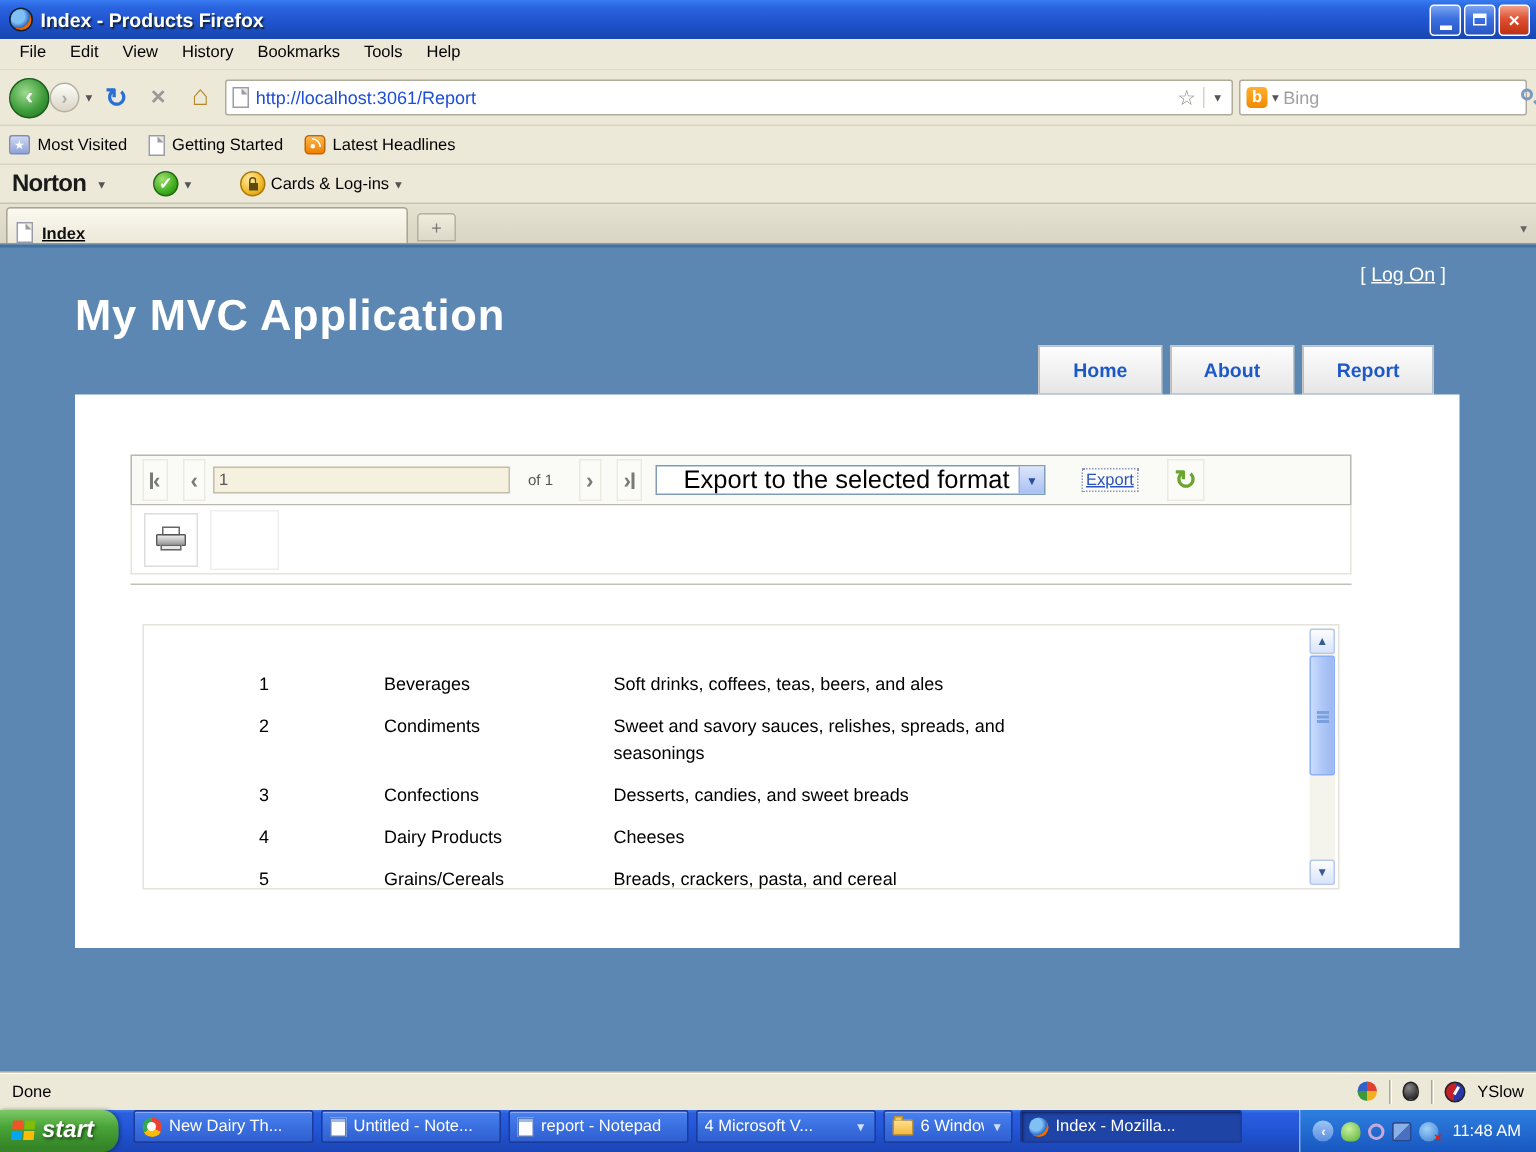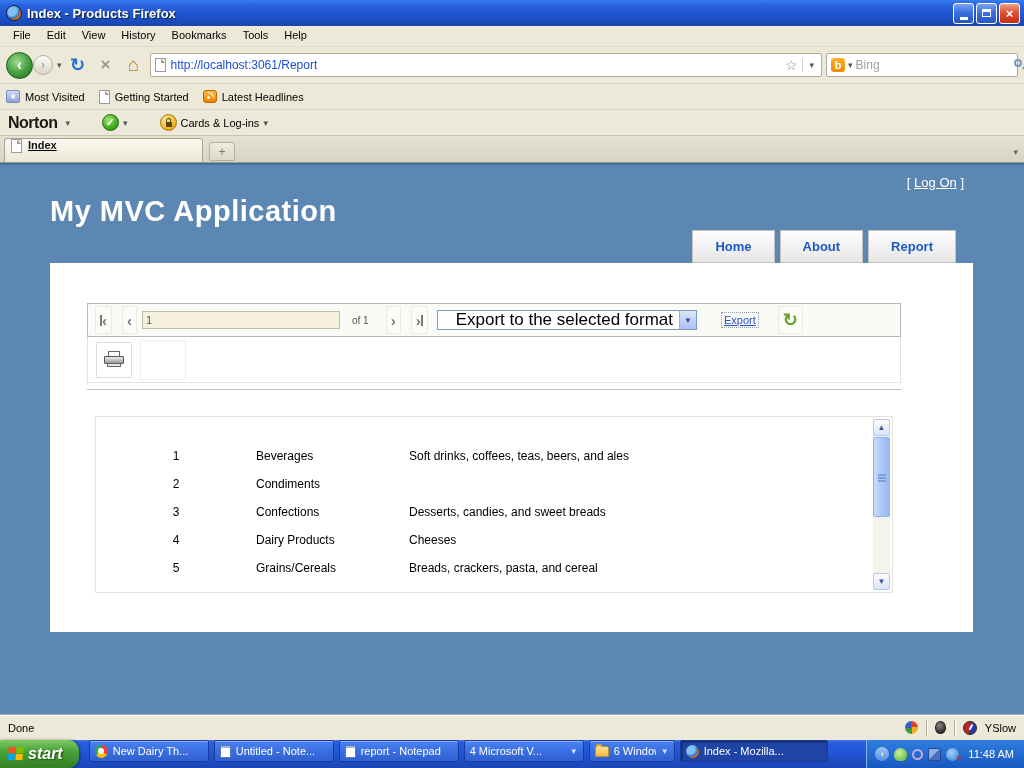--- a/index.html
+++ b/index.html
@@ -72,22 +72,22 @@
   .ok-ico { width:17px; height:17px; border-radius:50%; background:radial-gradient(circle at 35% 30%, #9fe06f, #3fae1f 60%, #237a10);
     border:1px solid #1d6a10; color:#fff; font-size:11px; font-weight:bold; display:flex; align-items:center; justify-content:center; }
   .lock-ico { width:17px; height:17px; border-radius:50%; background:radial-gradient(circle at 35% 30%, #ffe9a0, #f0b929 60%, #c08a10);
     border:1px solid #a87808; position:relative; }
   .lock-ico b { position:absolute; left:5px; top:7px; width:6px; height:5px; background:#5a4a10; }
   .lock-ico i { position:absolute; left:5.5px; top:3px; width:5px; height:5px; border:1.5px solid #5a4a10; border-bottom:none; border-radius:4px 4px 0 0; }
   .norton-label { font-size:11px; }
 
   .tabbar { height:27px; background:linear-gradient(180deg,#e6e2d2,#d9d5c5); display:flex; align-items:flex-end; padding-left:4px;
     border-bottom:1px solid #9a9686; position:relative; }
-  .tab { width:199px; height:24px; background:linear-gradient(180deg,#fbf9f0,#ece8d8); border:1px solid #aaa695; border-bottom:none;
-    border-radius:3px 3px 0 0; display:flex; align-items:flex-start; gap:6px; padding:0 6px;text-decoration:underline; }
+  .tab { width:268px; height:24px; background:linear-gradient(180deg,#fbf9f0,#ece8d8); border:1px solid #aaa695; border-bottom:none;
+    border-radius:3px 3px 0 0; display:flex; align-items:flex-end; gap:6px; padding:0 6px;text-decoration:underline; }
   .tab-label { font-size:11px; font-weight:bold; color:#111; }
   .newtab { width:26px; height:19px; margin-left:6px; margin-bottom:1px; background:linear-gradient(180deg,#efecdd,#ddd9c9);
     border:1px solid #b5b1a0; border-radius:3px 3px 0 0; color:#777; font-size:12px; display:flex; align-items:center; justify-content:center; }
   .tablist-dd { position:absolute; right:6px; bottom:5px; color:#666; font-size:9px; }
 
   
   .page { height:551px; background:#5c87b2; position:relative; border-top:2px solid #41719e; }
   .logon { position:absolute; top:10px; right:60px; color:#fff; font-size:13px; }
   .logon a { color:#fff; text-decoration:underline; }
   .page-title { position:absolute; top:30px; left:50px; color:#fff; font-size:29px; font-weight:bold; letter-spacing:0.5px; }
@@ -345,20 +345,21 @@
       <div class="rv-report">
         <div class="report-rows">
           <div class="r-row">
             <span class="c-id">1</span>
             <span class="c-name">Beverages</span>
             <span class="c-desc">Soft drinks, coffees, teas, beers, and ales</span>
           </div>
           <div class="r-row">
             <span class="c-id">2</span>
             <span class="c-name">Condiments</span>
+            <span class="c-desc">Sweet and savory sauces, relishes, spreads, and seasonings</span>
           </div>
           <div class="r-row">
             <span class="c-id">3</span>
             <span class="c-name">Confections</span>
             <span class="c-desc">Desserts, candies, and sweet breads</span>
           </div>
           <div class="r-row">
             <span class="c-id">4</span>
             <span class="c-name">Dairy Products</span>
             <span class="c-desc">Cheeses</span>

